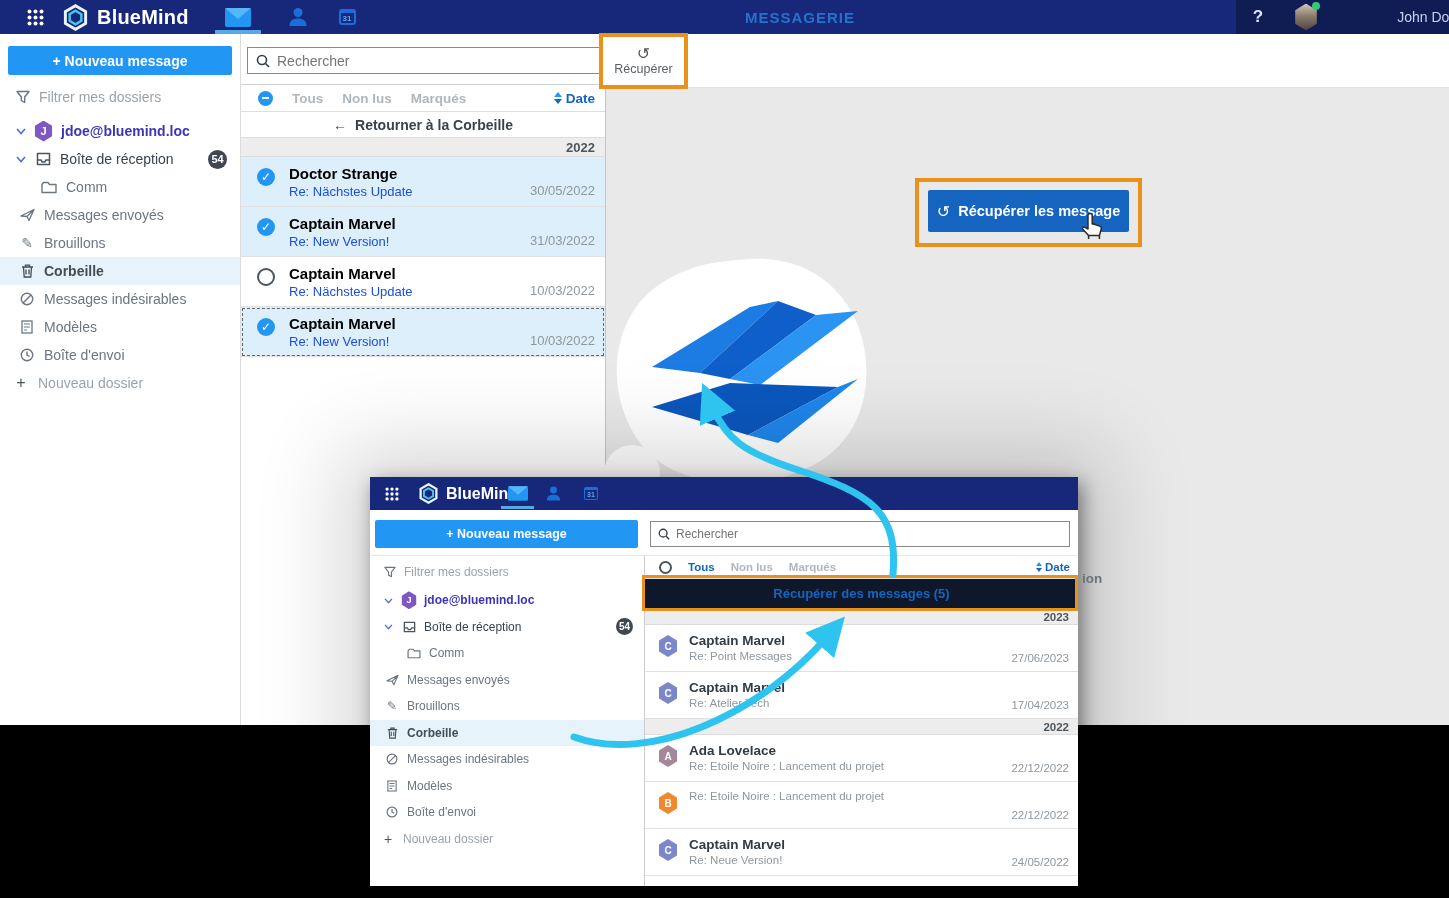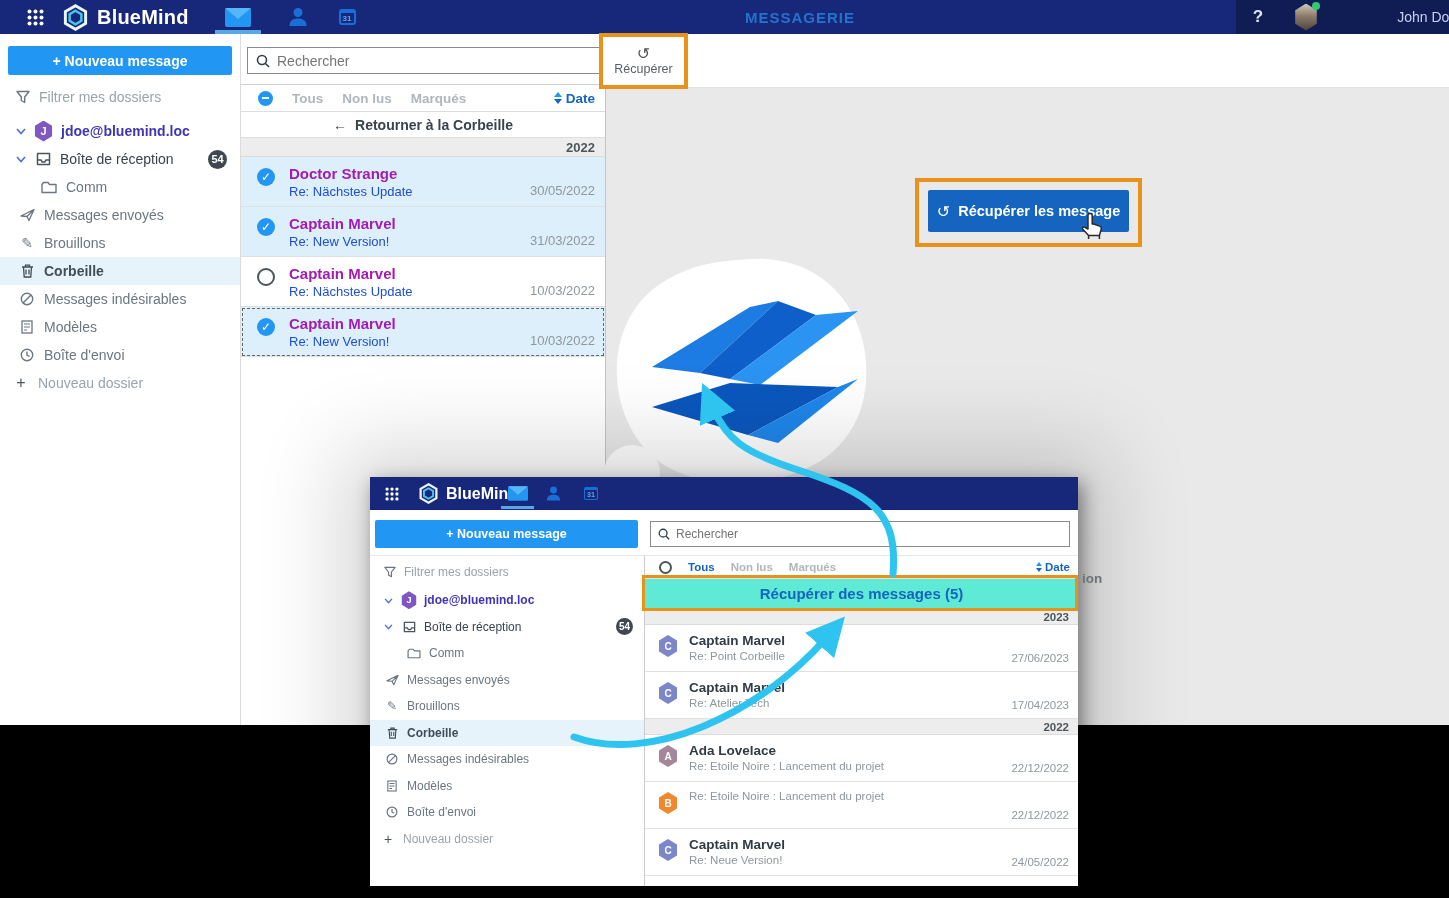--- a/index.html
+++ b/index.html
@@ -56,21 +56,21 @@
   .sorticon{display:flex;flex-direction:column;gap:2px}
   .tri-up{width:0;height:0;border-left:4px solid transparent;border-right:4px solid transparent;border-bottom:5px solid #2196f3}
   .tri-dn{width:0;height:0;border-left:4px solid transparent;border-right:4px solid transparent;border-top:5px solid #1565c0}
   .backrow{height:27px;border-top:1px solid #dedede;border-bottom:1px solid #dedede;display:flex;align-items:center;justify-content:center;gap:8px;color:#39434d;font-weight:600;font-size:14px;cursor:pointer}
   .yearband{height:19px;background:#ededed;border-bottom:1px solid #dcdcdc;display:flex;align-items:center;justify-content:flex-end;padding-right:10px;color:#4e565c;font-size:13px;font-weight:bold}
   .msg{position:relative;height:50px;border-bottom:1px solid #e0e0e0;background:#fff;cursor:pointer;padding:7px 0 0 48px}
   .msg.checked{background:#ddeffa}
   .msg.focus-dashed{outline:1.5px dashed #5c6770;outline-offset:-2px}
   .chkc{position:absolute;left:16px;top:11px;width:18px;height:18px;border-radius:50%;background:#2196f3;color:#fff;font-size:12px;display:flex;align-items:center;justify-content:center}
   .chkc.empty{background:#fff;border:2px solid #4b555e;color:transparent}
-  .msender{font-size:15px;font-weight:600;color:#a21caf;line-height:19px}
+  .msender{font-size:15px;font-weight:600;color:#000000;line-height:19px}
   .msub{font-size:13px;color:#1d4ed8;line-height:17px}
   .mdate{position:absolute;right:10px;bottom:8px;font-size:13px;color:#8e979e}
 
   
   .sel-title{position:absolute;left:607px;top:118px;width:842px;text-align:center;font-size:31px;color:#5b656c;letter-spacing:.5px}
   .hl{border:4px solid #e8921c;position:absolute;z-index:20}
   .hl-top{left:599px;top:33px;width:89px;height:56px;background:#fff;display:flex;flex-direction:column;align-items:center;justify-content:center;gap:1px;cursor:pointer}
   .hl-top .ric{color:#555;font-size:16px;line-height:14px}
   .hl-top .rlabel{color:#5a6268;font-size:12.5px}
   .hl-mainbtn{left:915px;top:178px;width:227px;height:69px}
@@ -99,21 +99,21 @@
   .ilist{position:absolute;left:275px;top:78px;width:433px;height:331px;background:#fff;border-top:1px solid #e6e6e6}
   .itabsrow{height:22px;display:flex;align-items:center;padding:0 8px 0 14px;gap:16px}
   .iselall{width:13px;height:13px;border-radius:50%;background:#fff;border:2px solid #4b555e;flex:0 0 13px;cursor:pointer}
   .itab{color:#b0b6bc;font-size:11.5px;font-weight:600;cursor:pointer}
   .itab.active{color:#1565c0;position:relative}
   .itab.active::after{content:"";position:absolute;left:-2px;right:-2px;bottom:-5px;height:3px;background:#2196f3}
   .isortbox{margin-left:auto;display:flex;align-items:center;gap:3px;cursor:pointer}
   .isortlabel{color:#1565c0;font-weight:bold;font-size:11.5px}
   .itri-up{width:0;height:0;border-left:3px solid transparent;border-right:3px solid transparent;border-bottom:4px solid #2196f3}
   .itri-dn{width:0;height:0;border-left:3px solid transparent;border-right:3px solid transparent;border-top:4px solid #1565c0}
-  .irecover-row{height:31px;border-top:1px solid #e0e0e0;border-bottom:1px solid #ccc;display:flex;align-items:center;justify-content:center;color:#1565c0;font-weight:bold;font-size:15px;cursor:pointer;background:#5eead4}
+  .irecover-row{height:31px;border-top:1px solid #e0e0e0;border-bottom:1px solid #ccc;display:flex;align-items:center;justify-content:center;color:#1565c0;font-weight:bold;font-size:13px;cursor:pointer;background:#0f172a}
   .ihl-box{position:absolute;left:272px;top:98px;width:436px;height:36px;border:3px solid #e8921c;z-index:5;pointer-events:none}
   .iyearband{height:16px;background:#ededed;border-bottom:1px solid #dcdcdc;display:flex;align-items:center;justify-content:flex-end;padding-right:9px;color:#4e565c;font-size:11.5px;font-weight:bold}
   .imsg{position:relative;height:47px;border-bottom:1px solid #e0e0e0;background:#fff;cursor:pointer;padding:7px 0 0 44px}
   .iav{position:absolute;left:13px;top:10px;width:20px;height:22px;clip-path:polygon(50% 0,95% 25%,95% 75%,50% 100%,5% 75%,5% 25%);color:#fff;font-size:10px;font-weight:bold;display:flex;align-items:center;justify-content:center}
   .iav.c{background:#7b87c9}.iav.a{background:#a4879b}.iav.b{background:#f0882f}
   .imsender{font-size:13.5px;font-weight:600;color:#303b44;line-height:17px}
   .imsub{font-size:11.5px;color:#8e979e;line-height:15px}
   .imdate{position:absolute;right:9px;bottom:7px;font-size:11.5px;color:#8e979e}
   .imsg.partial{height:9px;border-bottom:none;overflow:hidden}
 
@@ -528,21 +528,21 @@
 
     <div class="irecover-row">Récupérer des messages (5)</div>
 
     <div class="iyearband">
         <span>2023</span>
       </div>
 
     <div class="imsg">
       <span class="iav c">C</span>
       <div class="imsender">Captain Marvel</div>
-      <div class="imsub">Re: Point Corbeille</div>
+      <div class="imsub">Re: Point Messages</div>
       <span class="imdate">27/06/2023</span>
     </div>
     <div class="imsg">
       <span class="iav c">C</span>
       <div class="imsender">Captain Marvel</div>
       <div class="imsub">Re: Atelier Tech</div>
       <span class="imdate">17/04/2023</span>
     </div>
 
     <div class="iyearband">

